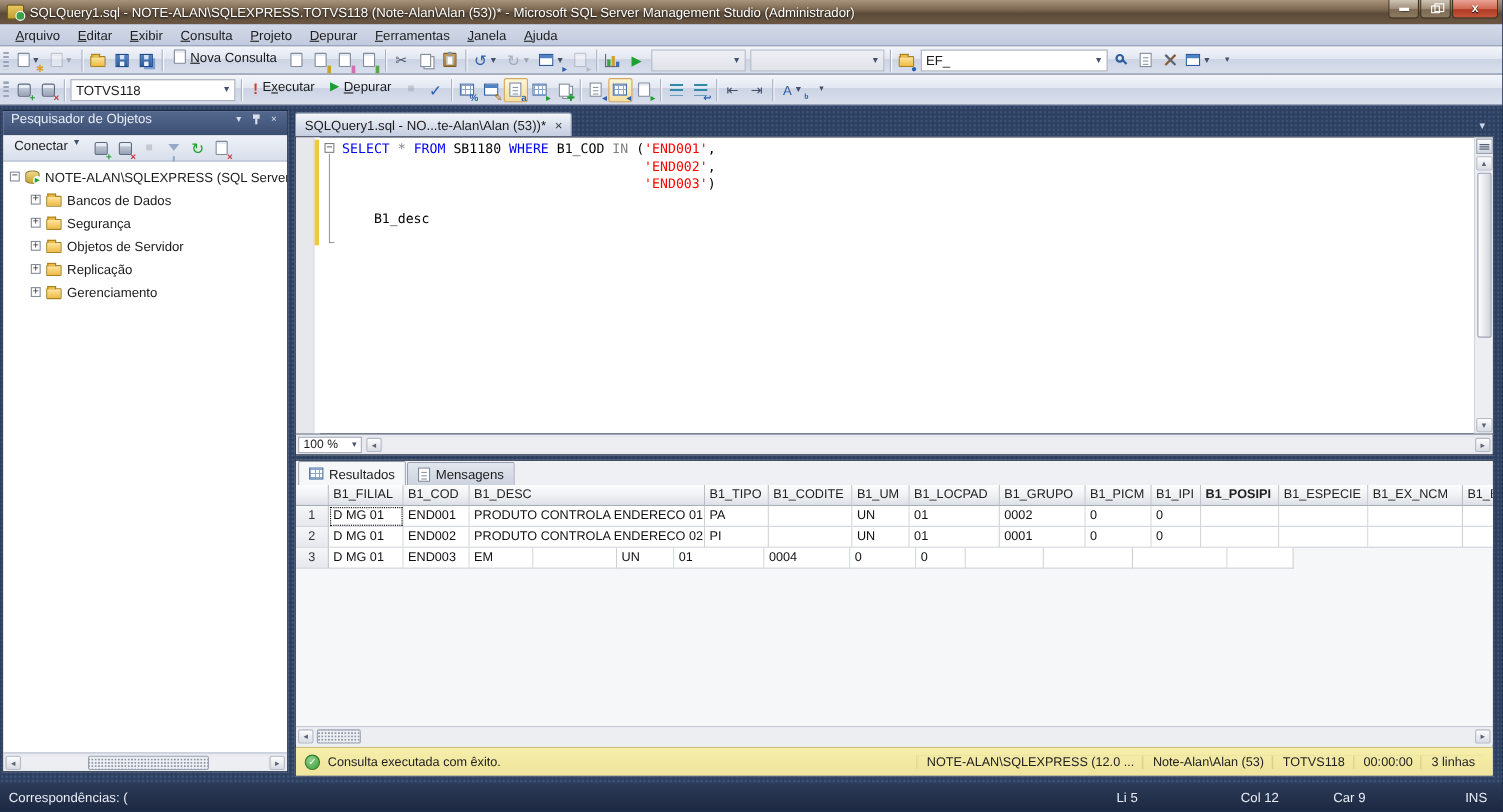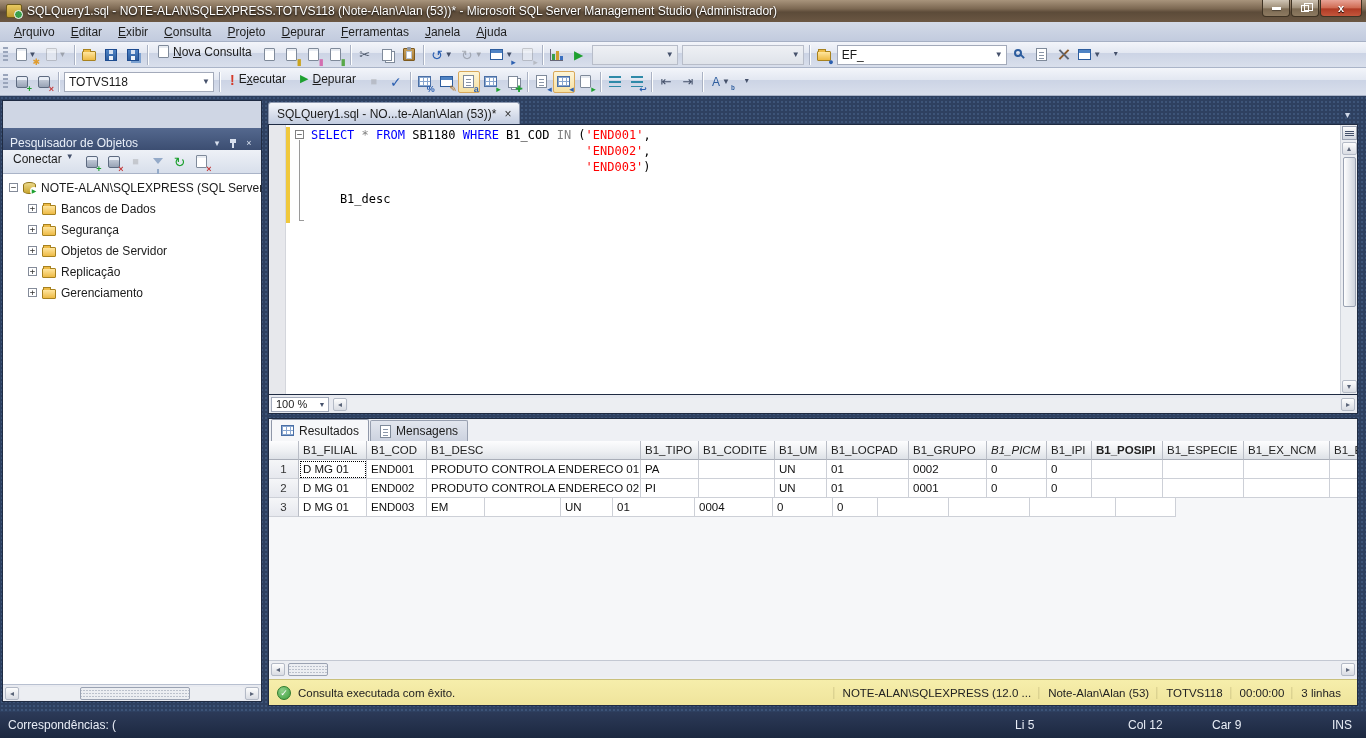--- a/index.html
+++ b/index.html
@@ -92,22 +92,22 @@
                repeating-linear-gradient(90deg,#88a6cf 0 1px,transparent 1px 4px),#fff;}
   .sh-lines{width:12px;height:11px;background:repeating-linear-gradient(#2e8aa8 0 2px,transparent 2px 5px);}
 
   
   .main{left:0;top:96px;right:0;height:616px;background:#2e4060;
     background-image:radial-gradient(#3d5478 1px,transparent 1.2px);background-size:4px 4px;}
 
   
   .objexp{left:2px;top:4px;width:260px;height:602px;display:flex;flex-direction:column;
     border:1px solid #1f2b42;background:#cfd6e4;}
-  .oetitle{height:22px;background:linear-gradient(#54688e,#3c4e72);display:flex;align-items:flex-end;
-    color:#e8eef8;padding:0 4px 0 7px;margin-top:27px;}
+  .oetitle{height:22px;background:linear-gradient(#54688e,#3c4e72);display:flex;align-items:flex-start;
+    color:#e8eef8;padding:0 4px 0 7px;}
   .oetitle .t{flex:1;white-space:nowrap;overflow:hidden;}
   .oetico{width:16px;height:14px;display:flex;align-items:center;justify-content:center;color:#d8e0ee;font-size:9px;}
   .pin{width:8px;height:11px;position:relative;}
   .pin::before{content:"";position:absolute;left:1px;top:1px;width:6px;height:4px;background:#d8e0ee;}
   .pin::after{content:"";position:absolute;left:3px;top:5px;width:2px;height:5px;background:#d8e0ee;}
   .oetools{height:24px;background:linear-gradient(#eef1f7,#d8dfeb);border-bottom:1px solid #aab4c8;
     display:flex;align-items:center;padding-left:3px;}
   .oetree{flex:1;background:#fff;overflow:hidden;padding-top:3px;}
   .trow{display:flex;align-items:center;height:21px;white-space:nowrap;}
   .texp{width:9px;height:9px;border:1px solid #848b99;background:#fff;display:inline-flex;align-items:center;justify-content:center;
@@ -566,21 +566,21 @@
             <div class="grow ghead">
               <span class="gcell" style="width: 30px; flex: 0 0 auto;"></span>
               <span class="gcell" style="width: 68px; flex: 0 0 auto;">B1_FILIAL</span>
               <span class="gcell" style="width: 60px; flex: 0 0 auto;">B1_COD</span>
               <span class="gcell" style="width: 214px; flex: 0 0 auto;">B1_DESC</span>
               <span class="gcell" style="width: 58px; flex: 0 0 auto;">B1_TIPO</span>
               <span class="gcell" style="width: 76px; flex: 0 0 auto;">B1_CODITE</span>
               <span class="gcell" style="width: 52px; flex: 0 0 auto;">B1_UM</span>
               <span class="gcell" style="width: 82px; flex: 0 0 auto;">B1_LOCPAD</span>
               <span class="gcell" style="width: 78px; flex: 0 0 auto;">B1_GRUPO</span>
-              <span class="gcell" style="width: 60px; flex: 0 0 auto; font-style: italic;">B1_PICM</span>
+              <span class="gcell" style="width: 60px; flex: 0 0 auto;">B1_PICM</span>
               <span class="gcell" style="width: 45px; flex: 0 0 auto;">B1_IPI</span>
               <span class="gcell" style="width: 71px; flex: 0 0 auto; font-weight: bold;">B1_POSIPI</span>
               <span class="gcell" style="width: 81px; flex: 0 0 auto;">B1_ESPECIE</span>
               <span class="gcell" style="width: 86px; flex: 0 0 auto;">B1_EX_NCM</span>
               <span class="gcell" style="width: 60px; flex: 0 0 auto;">B1_E</span>
             </div>
             <div class="grow">
               <span class="gcell grownum" style="width: 30px; flex: 0 0 auto;">1</span>
               <span class="gcell gfocus" style="width: 68px; flex: 0 0 auto;">D MG 01</span>
               <span class="gcell" style="width: 60px; flex: 0 0 auto;">END001</span>

